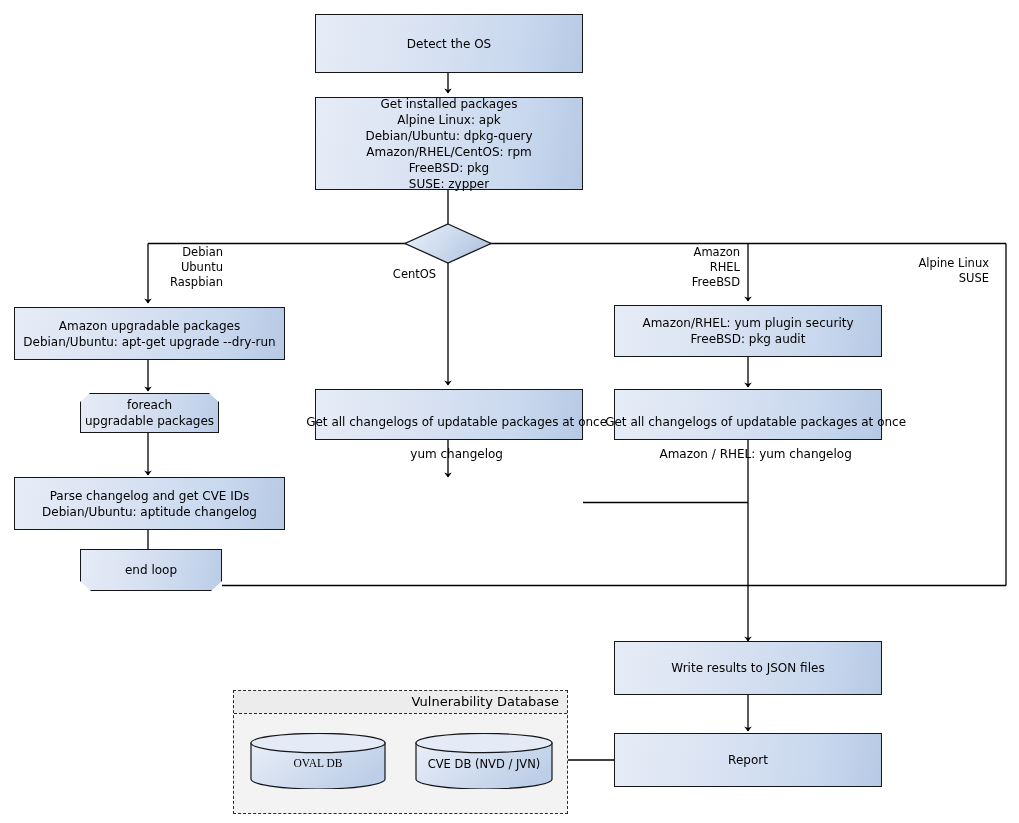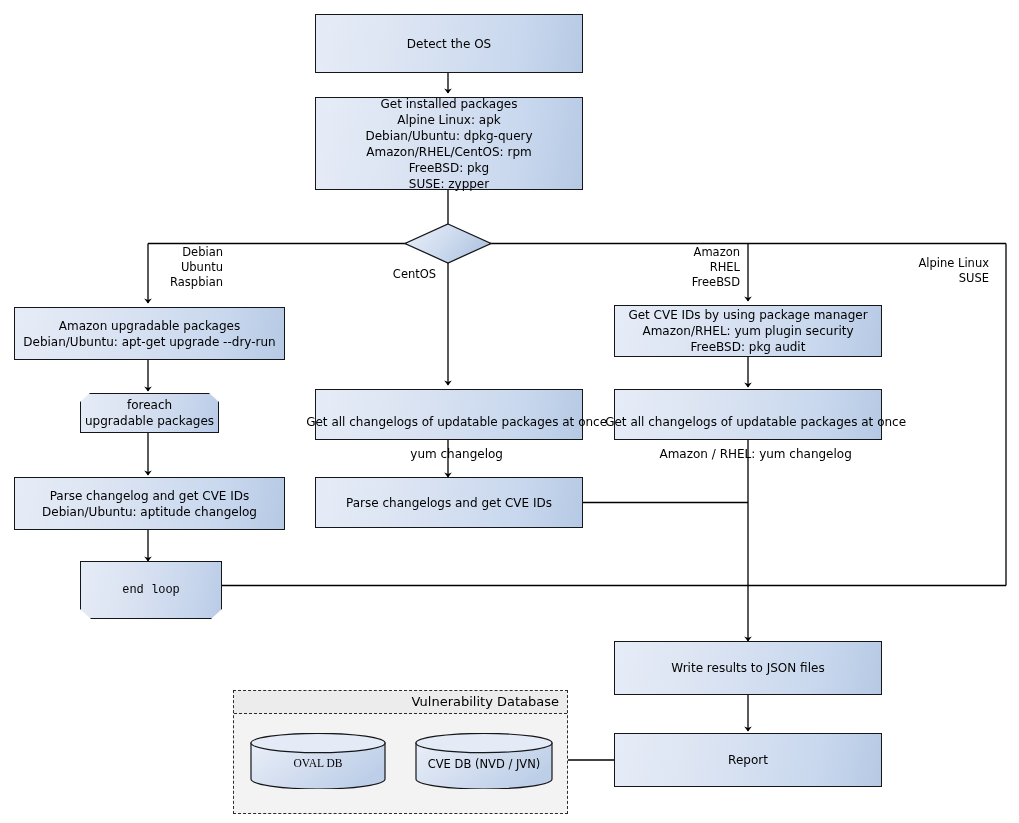--- a/index.html
+++ b/index.html
@@ -192,36 +192,32 @@
   <div class="node proc" style="left:14px; top:477px; width:271px; height:53px; flex-direction:column;">
     <span>Parse changelog and get  CVE IDs</span>
     <span>Debian/Ubuntu: aptitude changelog</span>
   </div>
 
   <div class="node loop-start" style="left:80px; top:393px; width:139px; height:40px; flex-direction:column;">
     <span>foreach</span>
     <span>upgradable  packages</span>
   </div>
 
-  <div class="node loop-end" style="left:80px; top:561px; width:142px; height:58px;font-family:Liberation Mono, monospace;">
+  <div class="node loop-end" style="left:80px; top:549px; width:142px; height:42px;">
     <span class="proc-txt">end loop</span>
   </div>
 
   <div class="node proc" style="left:315px; top:389px; width:268px; height:51px;"></div>
   <div class="overflow-txt" style="left:139px; top:398px;">
     <span>Get all changelogs of updatable packages at once</span><br>
     <span>yum changelog</span>
   </div>
 
-  <div class="node proc" style="left:315px; top:477px; width:268px; height:51px;">
-    <span class="proc-txt">Parse changelogs and get CVE IDs</span>
-  </div>
 
   <div class="node proc" style="left:614px; top:305px; width:268px; height:52px; flex-direction:column;">
-    <span>Get CVE IDs by using package manager</span>
     <span>Amazon/RHEL: yum plugin security</span>
     <span>FreeBSD: pkg audit</span>
   </div>
 
   <div class="node proc" style="left:614px; top:389px; width:268px; height:51px;"></div>
   <div class="overflow-txt" style="left:438px; top:398px;">
     <span>Get all changelogs of updatable packages at once</span><br>
     <span>Amazon / RHEL: yum changelog</span>
   </div>
 

